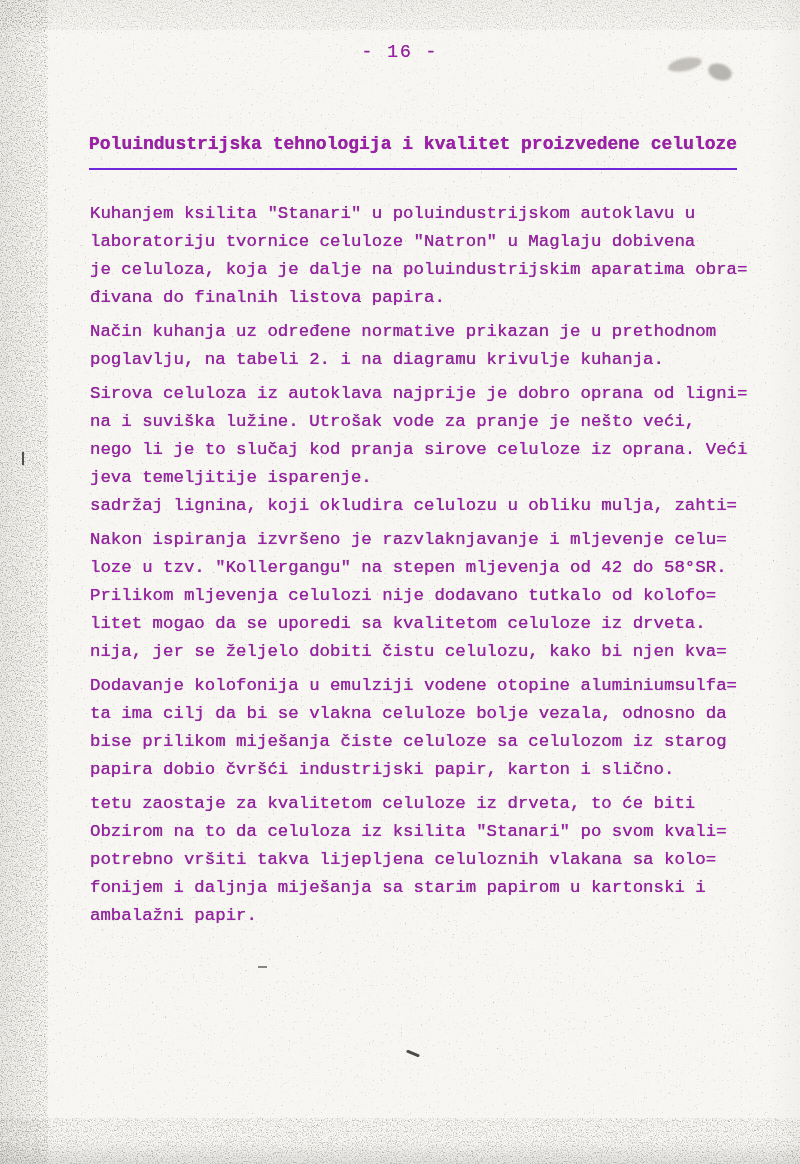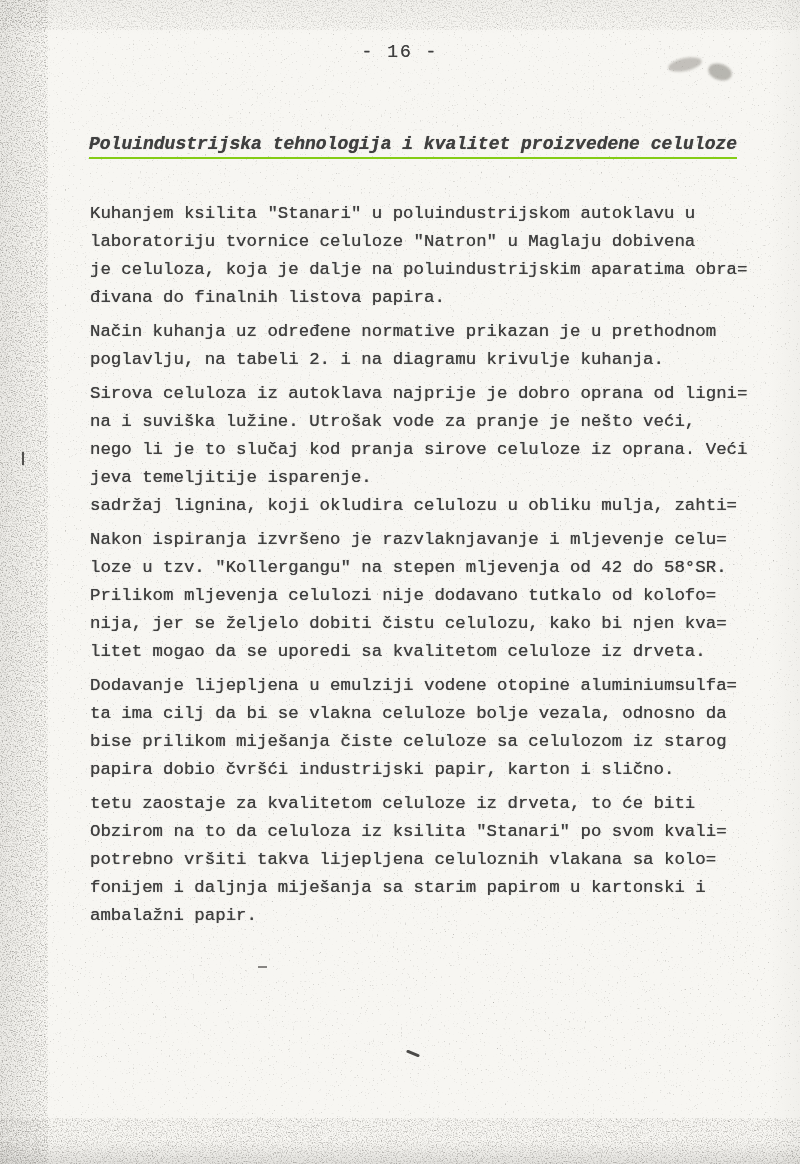--- a/index.html
+++ b/index.html
@@ -8,21 +8,21 @@
     background: #e9e8e4;
   }
   .scan-page {
     position: relative;
     width: 800px;
     height: 1164px;
     margin: 0 auto;
     background: #f7f6f2;
     overflow: hidden;
     font-family: "Liberation Mono", "DejaVu Sans Mono", monospace;
-    color: #404040;
+    color: #a21caf;
   }
   
   .edge-shade {
     position: absolute;
     inset: 0;
     pointer-events: none;
     background:
       linear-gradient(to right, rgba(120,118,112,0.10), rgba(120,118,112,0) 6%),
       linear-gradient(to left, rgba(120,118,112,0.05), rgba(120,118,112,0) 4%),
       linear-gradient(to top, rgba(100,98,94,0.14), rgba(100,98,94,0) 2%),
@@ -43,24 +43,23 @@
     letter-spacing: 2px;
     text-shadow: 0 0 0.6px rgba(25,25,25,0.75);
   }
   .doc-title {
     position: absolute;
     top: 134px;
     left: 89px;
     font-size: 18px;
     font-weight: bold;
     white-space: nowrap;
-    border-bottom: 2px solid #84cc16;
-    padding-bottom: 3px;
+    border-bottom: 2px solid #6d28d9;
+    padding-bottom: 14px;
     text-shadow: 0 0 0.7px rgba(25,25,25,0.8);
-    font-style: italic;
   }
   .doc-body {
     position: absolute;
     top: 200px;
     left: 90px;
     width: 672px;
     font-size: 17.4px;
     line-height: 28px;
     text-shadow: 0 0 0.7px rgba(25,25,25,0.8);
   }
@@ -157,27 +156,27 @@
         <div class="text-line">Sirova celuloza iz autoklava najprije je dobro oprana od ligni=</div>
         <div class="text-line">na i suviška lužine. Utrošak vode za pranje je nešto veći,</div>
         <div class="text-line">nego li je to slučaj kod pranja sirove celuloze iz oprana. Veći</div>
         <div class="text-line">jeva temeljitije isparenje.</div>
         <div class="text-line">sadržaj lignina, koji okludira celulozu u obliku mulja, zahti=</div>
       </div>
       <div class="paragraph">
         <div class="text-line">Nakon ispiranja izvršeno je razvlaknjavanje i mljevenje celu=</div>
         <div class="text-line">loze u tzv. "Kollergangu" na stepen mljevenja od 42 do 58°SR.</div>
         <div class="text-line">Prilikom mljevenja celulozi nije dodavano tutkalo od kolofo=</div>
+        <div class="text-line">litet mogao da se uporedi sa kvalitetom celuloze iz drveta.</div>
         <div class="text-line">nija, jer se željelo dobiti čistu celulozu, kako bi njen kva=</div>
-        <div class="text-line">litet mogao da se uporedi sa kvalitetom celuloze iz drveta.</div>
       </div>
       <div class="paragraph">
       </div>
       <div class="paragraph">
-        <div class="text-line">Dodavanje lijepljena u emulziji vodene otopine aluminiumsulfa=</div>
+        <div class="text-line">Dodavanje kolofonija u emulziji vodene otopine aluminiumsulfa=</div>
         <div class="text-line">ta ima cilj da bi se vlakna celuloze bolje vezala, odnosno da</div>
         <div class="text-line">bise prilikom miješanja čiste celuloze sa celulozom iz starog</div>
         <div class="text-line">papira dobio čvršći industrijski papir, karton i slično.</div>
       </div>
       <div class="paragraph">
         <div class="text-line">tetu zaostaje za kvalitetom celuloze iz drveta, to će biti</div>
         <div class="text-line">Obzirom na to da celuloza iz ksilita "Stanari" po svom kvali=</div>
         <div class="text-line">potrebno vršiti takva lijepljena celuloznih vlakana sa kolo=</div>
         <div class="text-line">fonijem i daljnja miješanja sa starim papirom u kartonski i</div>
         <div class="text-line">ambalažni papir.</div>

